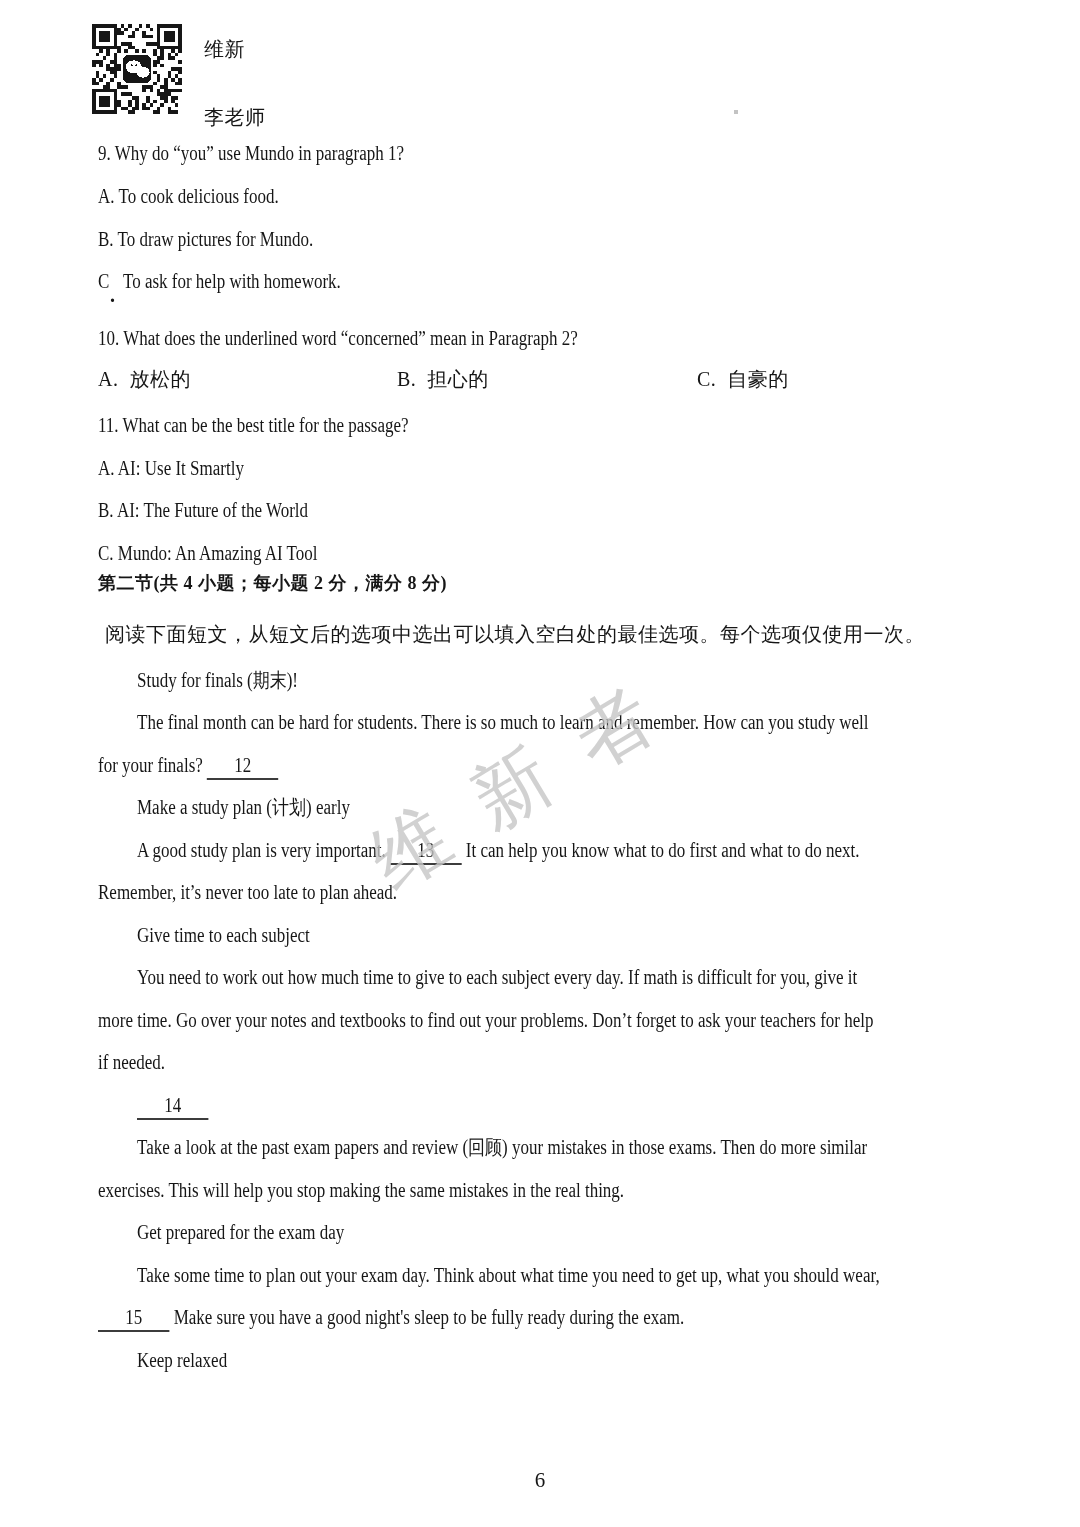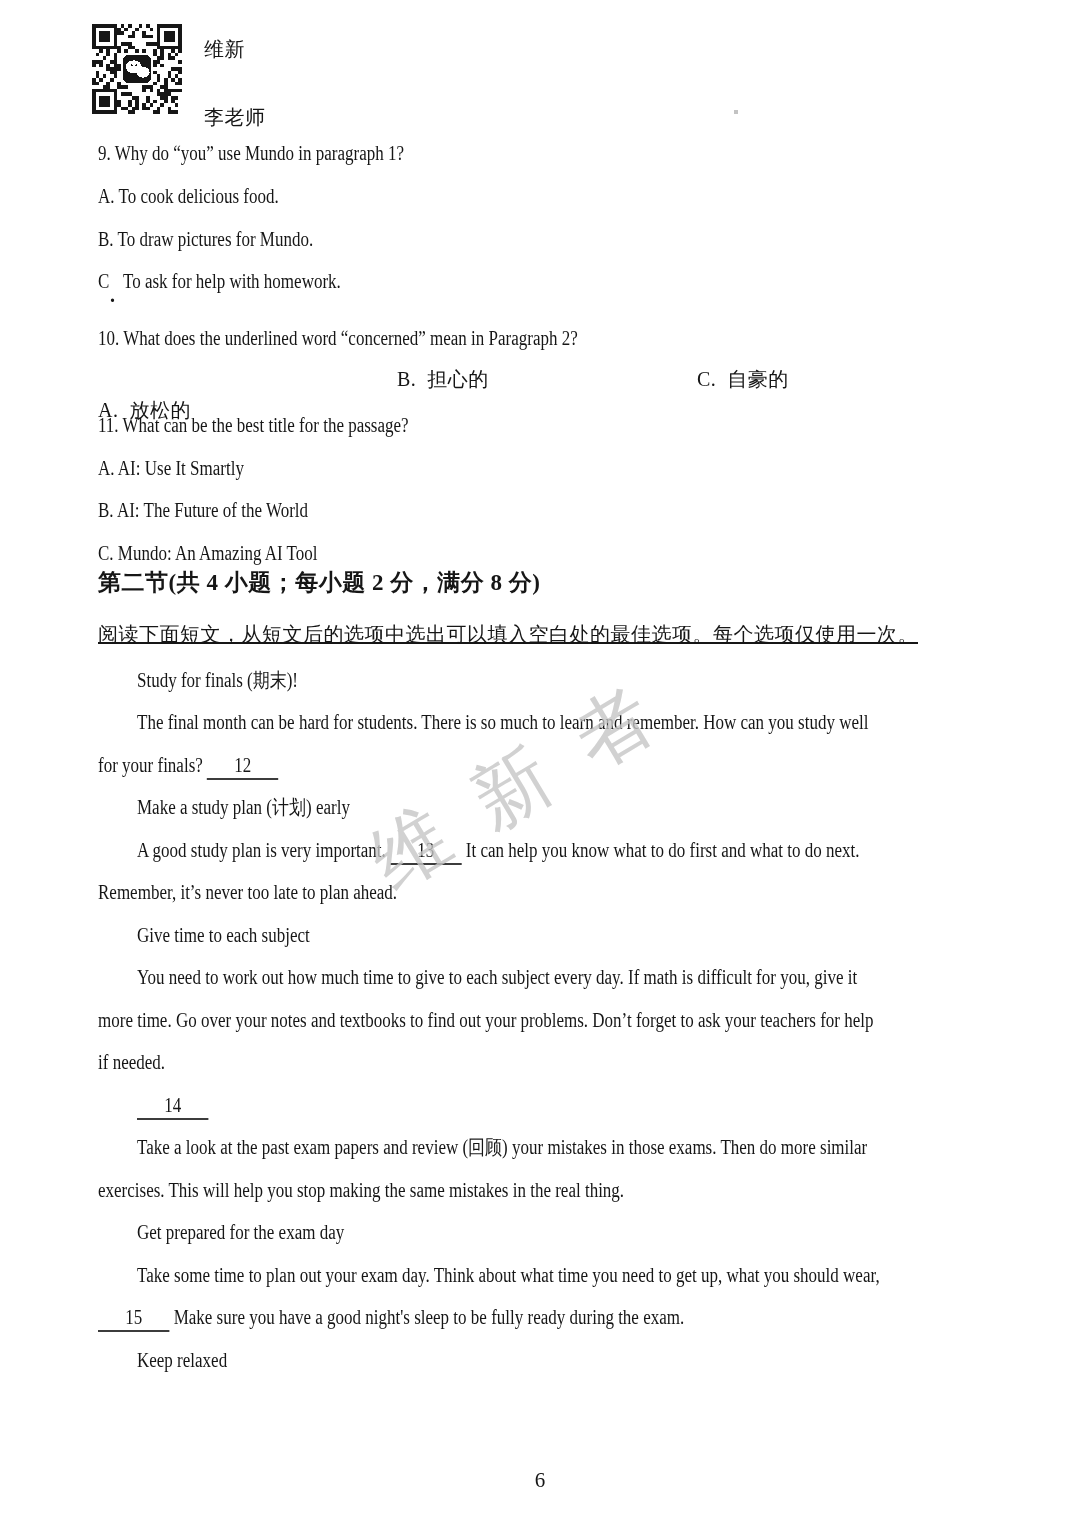--- a/index.html
+++ b/index.html
@@ -13,21 +13,21 @@
   }
   .pline {
     position: absolute;
     white-space: nowrap;
     font-size: 20px;
     line-height: 26px;
   }
   
   .en { transform: scaleX(0.85); transform-origin: 0 0; }
   .cn { letter-spacing: 0.5px; }
-  .heading { font-weight: bold; font-size: 23px; letter-spacing: 0.5px; }
+  .heading { font-weight: bold; font-size: 18px; letter-spacing: 0.5px; }
   .opt-gap { display: inline-block; width: 16px; }
   .blank {
     display: inline-block;
     padding: 0 32px 1px 32px;
     border-bottom: 2px solid #3c3c3c;
     line-height: 23px;
   }
   .qr-box {
     position: absolute;
     left: 92px; top: 24px;
@@ -250,31 +250,31 @@
 <div class="pline cn" style="left:204px; top:104px;">李老师</div>
 <div class="speck"></div>
 
 <div class="pline en" style="left:98px; top:140px;">9. Why do “you” use Mundo in paragraph 1?</div>
 <div class="pline en" style="left:98px; top:183px;">A. To cook delicious food.</div>
 <div class="pline en" style="left:98px; top:226px;">B. To draw pictures for Mundo.</div>
 <div class="pline en" style="left:98px; top:268px;"><span>C</span><span class="opt-gap"></span><span>To ask for help with homework.</span></div>
 <div class="stray-dot">.</div>
 
 <div class="pline en" style="left:98px; top:325px;">10. What does the underlined word “concerned” mean in Paragraph 2?</div>
-<div class="pline cn" style="left:98px; top:366px;margin-top:31px;">A.&nbsp;&nbsp;放松的</div>
+<div class="pline cn" style="left:98px; top:366px;">A.&nbsp;&nbsp;放松的</div>
 <div class="pline cn" style="left:397px; top:366px;">B.&nbsp;&nbsp;担心的</div>
 <div class="pline cn" style="left:697px; top:366px;text-align:center;">C.&nbsp;&nbsp;自豪的</div>
 
 <div class="pline en" style="left:98px; top:412px;">11. What can be the best title for the passage?</div>
 <div class="pline en" style="left:98px; top:455px;">A. AI: Use It Smartly</div>
 <div class="pline en" style="left:98px; top:497px;">B. AI: The Future of the World</div>
 <div class="pline en" style="left:98px; top:540px;">C. Mundo: An Amazing AI Tool</div>
 
 <div class="pline heading" style="left:98px; top:570px;">第二节(共 4 小题；每小题 2 分，满分 8 分)</div>
-<div class="pline cn" style="left:98px; top:621px;text-decoration:underline;">阅读下面短文，从短文后的选项中选出可以填入空白处的最佳选项。每个选项仅使用一次。</div>
+<div class="pline cn" style="left:105px; top:621px;">阅读下面短文，从短文后的选项中选出可以填入空白处的最佳选项。每个选项仅使用一次。</div>
 
 <div class="pline en" style="left:137px; top:667px;">Study for finals (期末)!</div>
 <div class="pline en" style="left:137px; top:709px;">The final month can be hard for students. There is so much to learn and remember. How can you study well</div>
 <div class="pline en" style="left:98px; top:752px;"><span>for your finals? </span><span class="blank">12</span></div>
 <div class="pline en" style="left:137px; top:794px;">Make a study plan (计划) early</div>
 <div class="pline en" style="left:137px; top:837px;"><span>A good study plan is very important. </span><span class="blank">13</span><span> It can help you know what to do first and what to do next.</span></div>
 <div class="pline en" style="left:98px; top:879px;">Remember, it’s never too late to plan ahead.</div>
 <div class="pline en" style="left:137px; top:922px;">Give time to each subject</div>
 <div class="pline en" style="left:137px; top:964px;">You need to work out how much time to give to each subject every day. If math is difficult for you, give it</div>
 <div class="pline en" style="left:98px; top:1007px;">more time. Go over your notes and textbooks to find out your problems. Don’t forget to ask your teachers for help</div>

